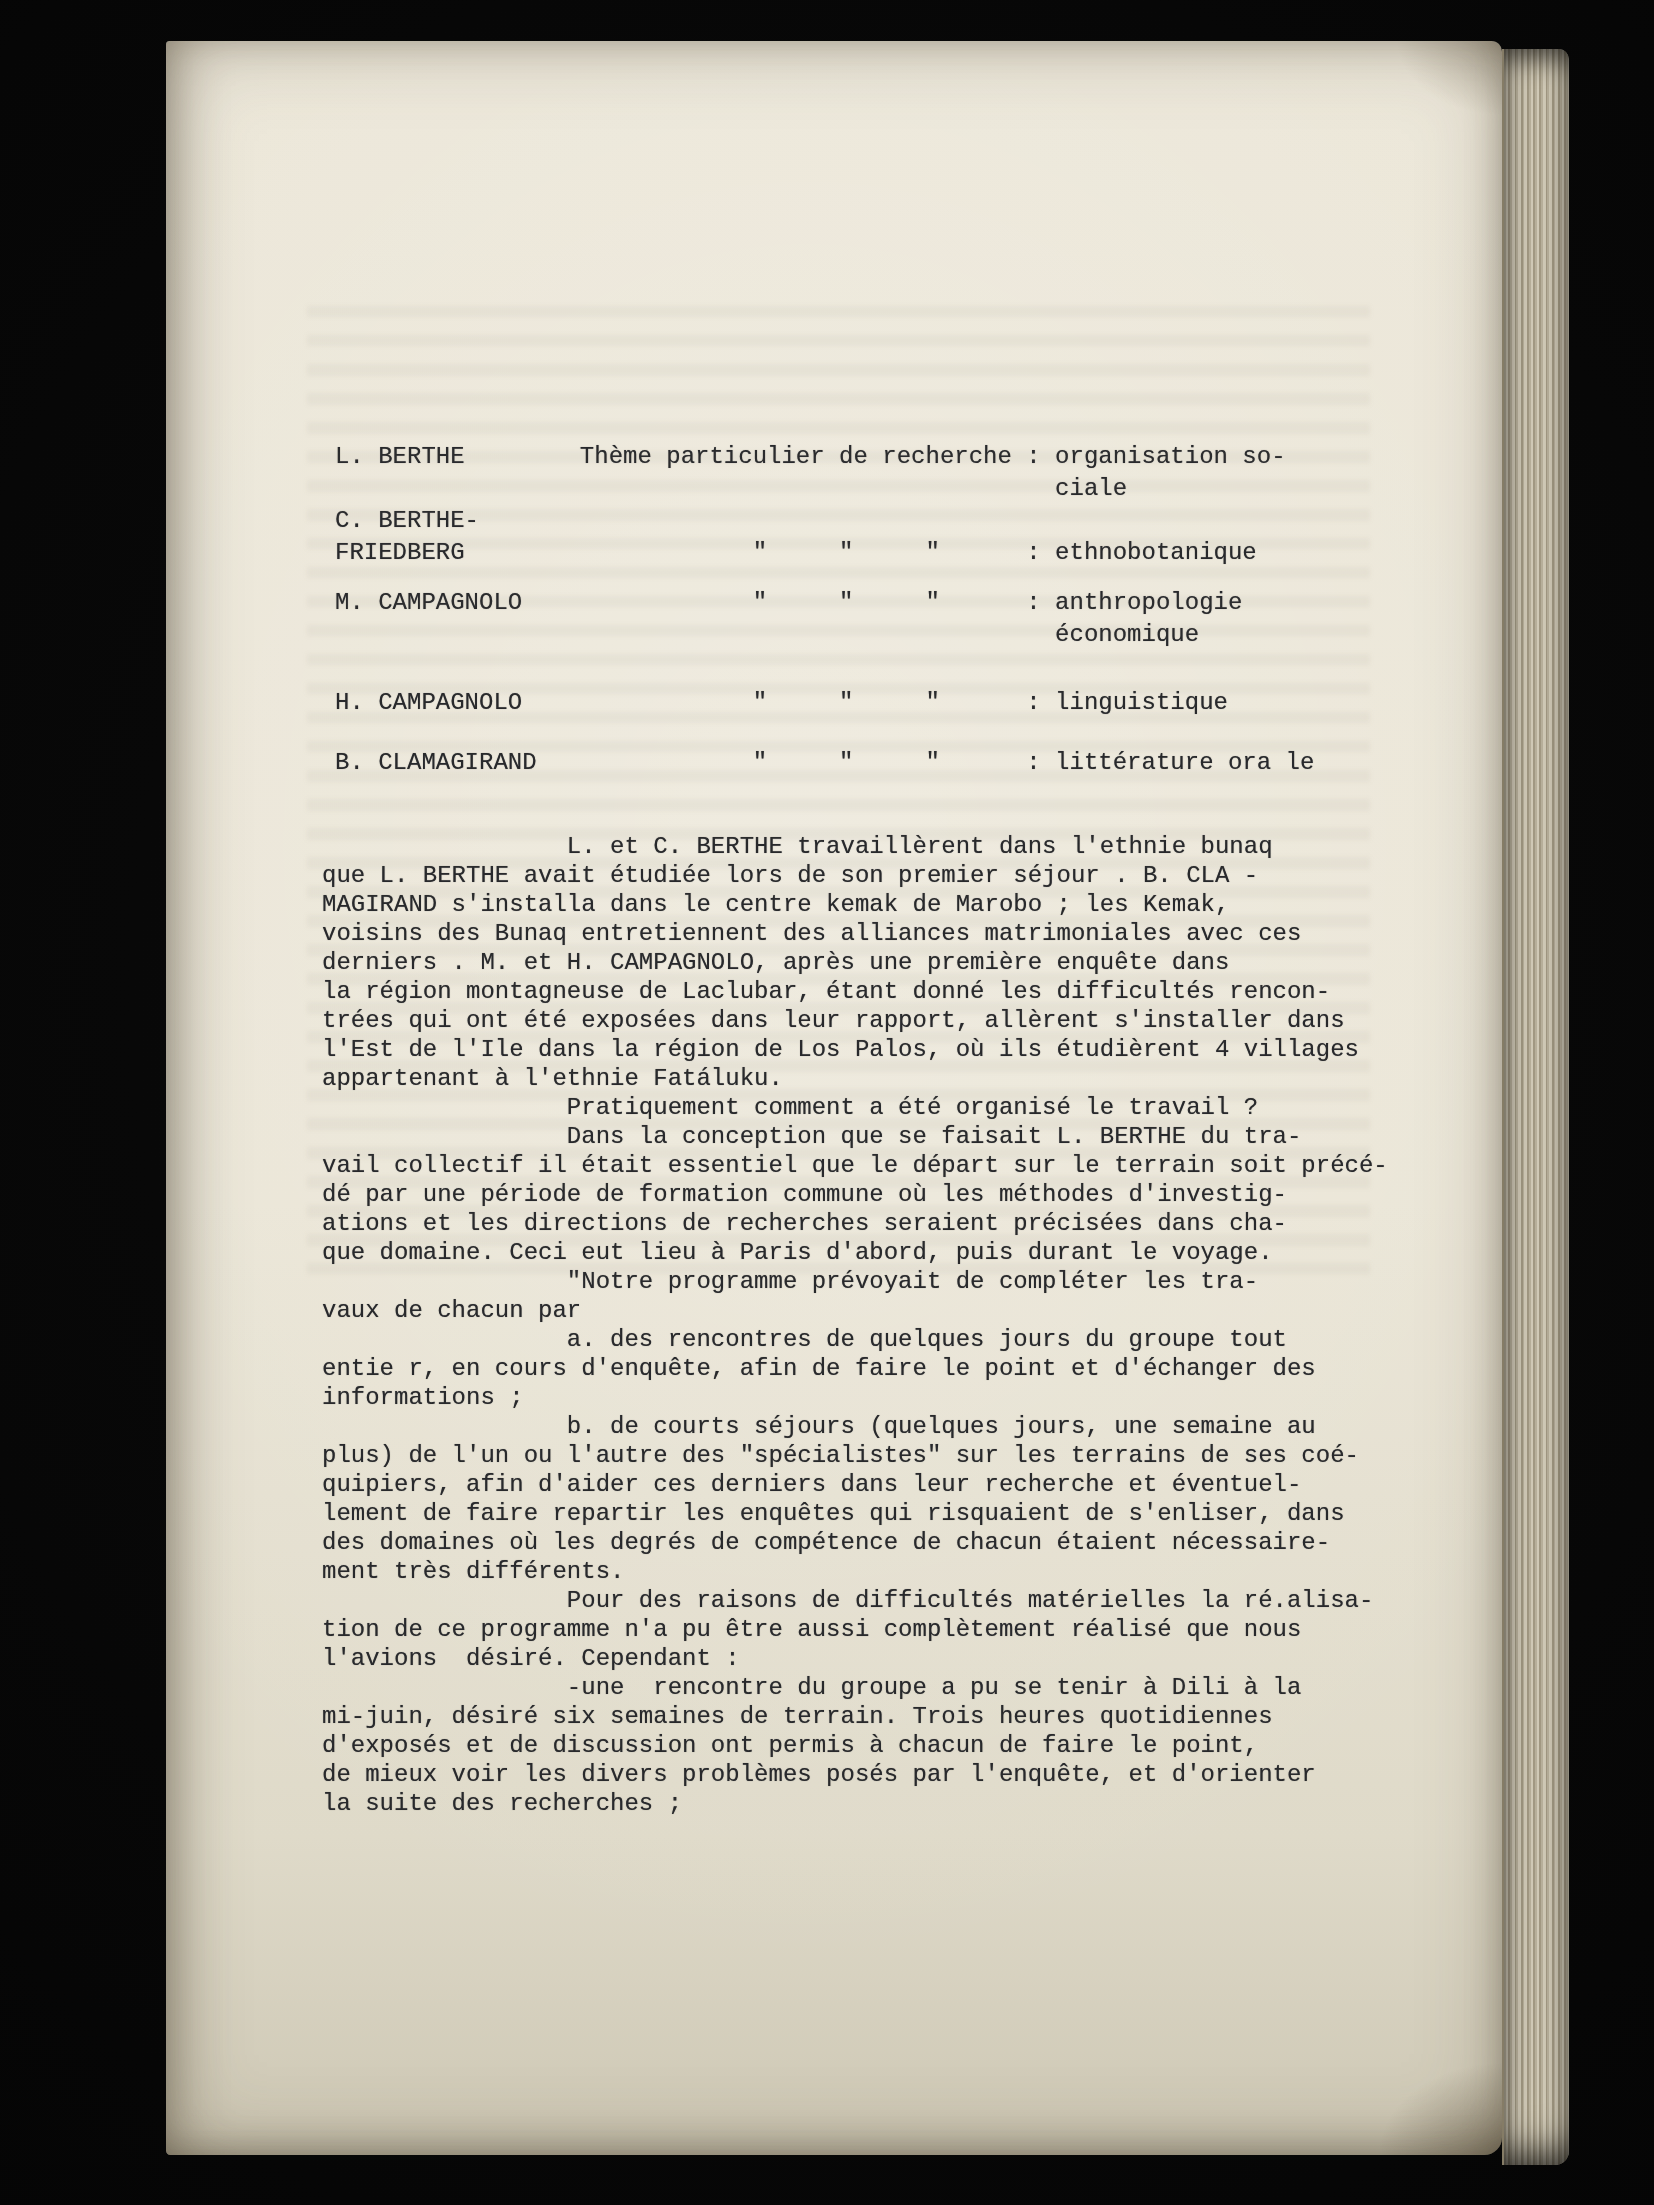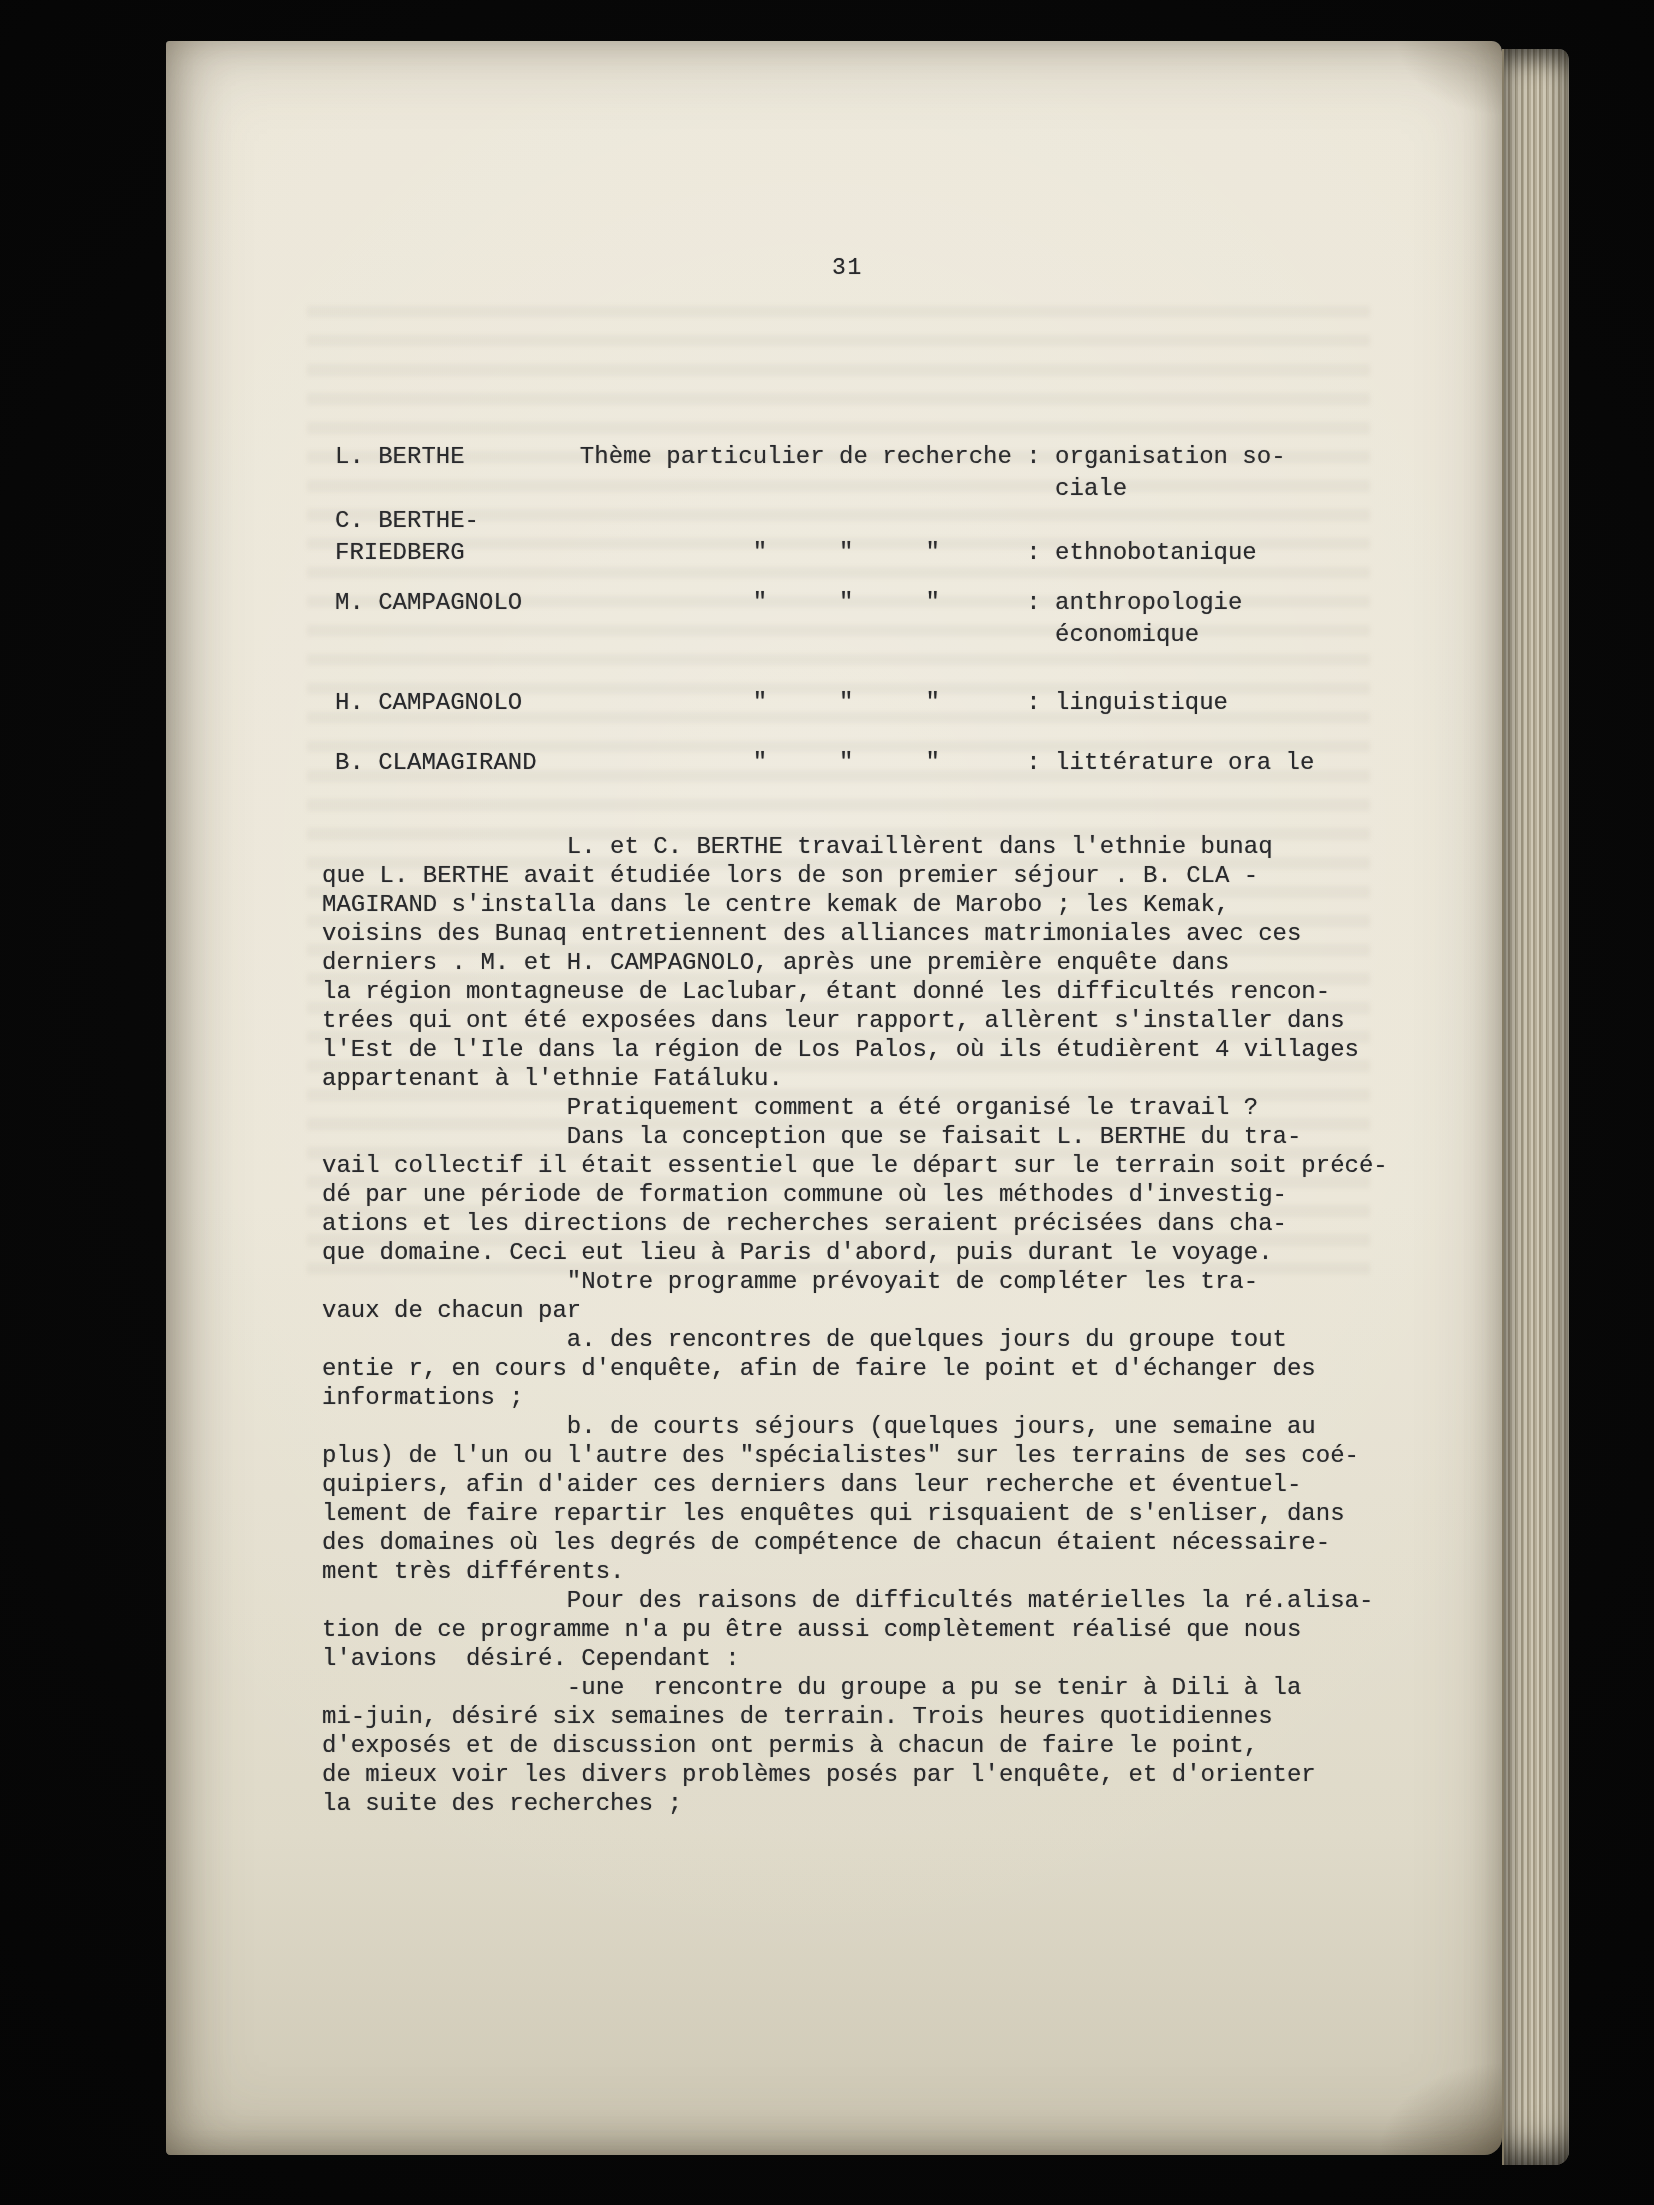--- a/index.html
+++ b/index.html
@@ -113,21 +113,20 @@
   }
   .para { margin: 0; }
 </style>
 </head>
 <body>
 
 <div class="stage">
 
   <div class="page">
 
-    <div class="page-number txt">31</div>
 
     <div class="researcher-list">
 
       <div class="r-row">
         <div class="name lines txt">L. BERTHE</div>
         <div class="theme lines txt">Thème particulier de recherche</div>
         <div class="value lines txt">: organisation so-
   ciale</div>
       </div>
 

